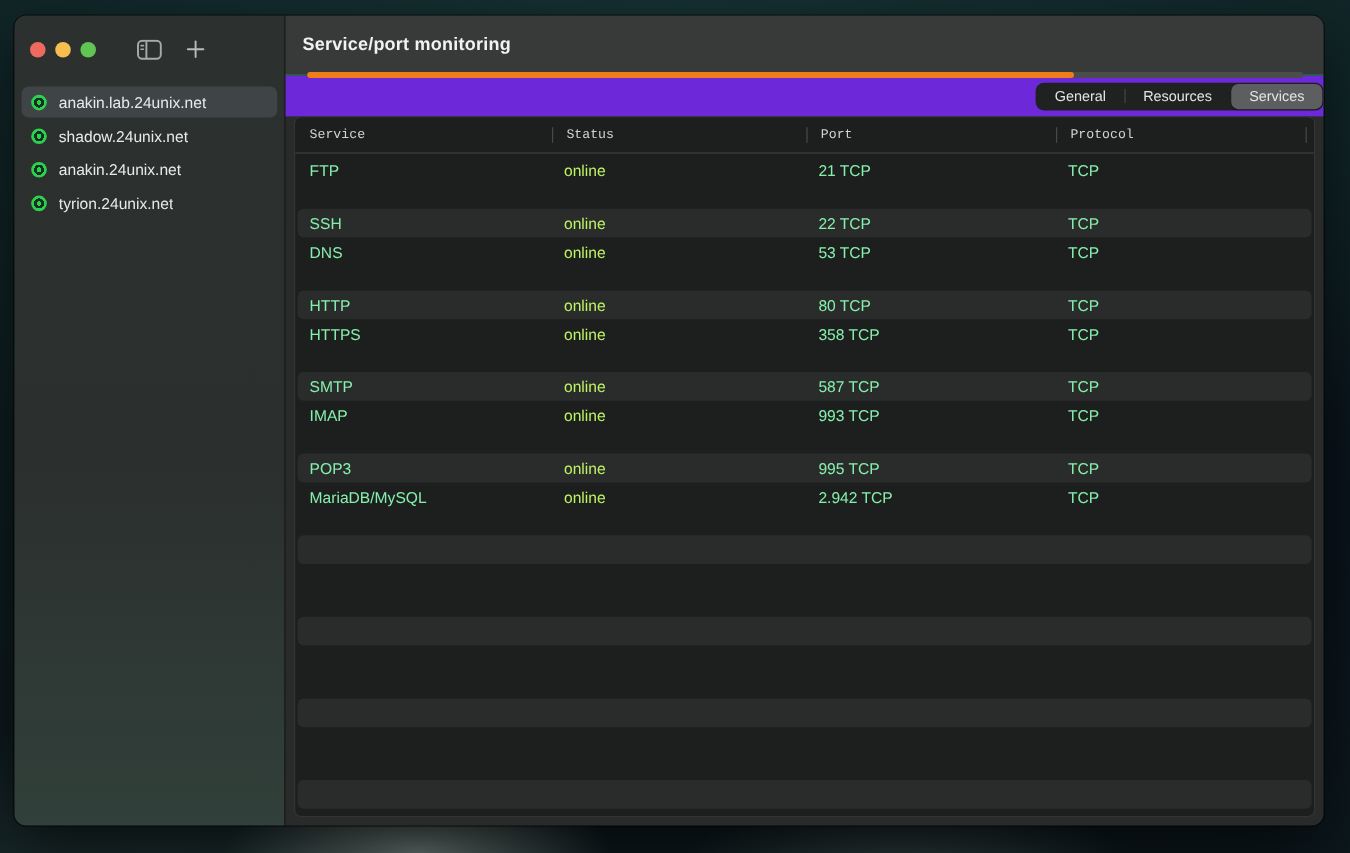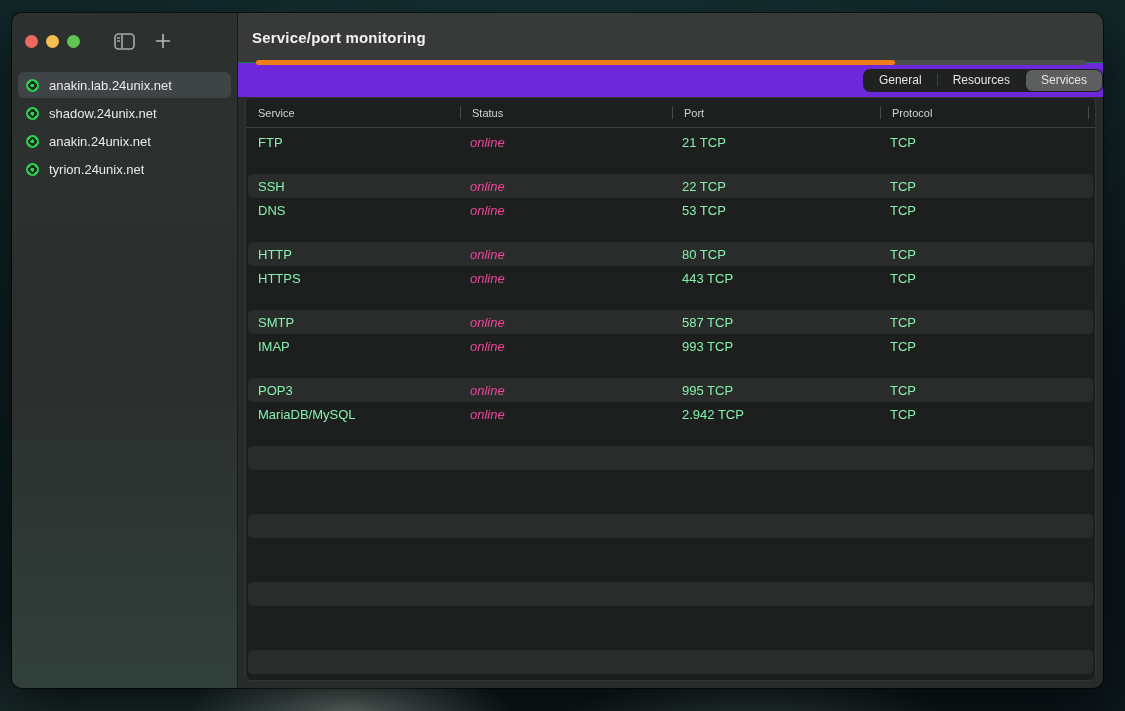--- a/index.html
+++ b/index.html
@@ -75,32 +75,32 @@
   .content { flex:1; padding:0 7px 7px 7px; min-height:0; }
   .card {
     height:100%; background:#1d1f1f; border:1px solid #333535; border-radius:6px;
     overflow:hidden; display:flex; flex-direction:column;
   }
   .thead {
     display:grid; grid-template-columns:214px 212px 208px 1fr;
     height:30px; flex:0 0 30px; align-items:center;
     border-bottom:1px solid #3d3f3f; background:#1d1f1f;
   }
-  .th { position:relative; color:#d2d4d4; font-size:11px; padding-left:12px; height:100%; display:flex; align-items:center; }
+  .th { position:relative; color:#d2d4d4; font-size:11px; padding-left:12px; height:100%; display:flex; align-items:center;font-family:Liberation Mono, monospace; }
   .th + .th::before { content:""; position:absolute; left:0; top:8px; bottom:8px; width:1px; background:#474949; }
   .th:last-child::after { content:""; position:absolute; right:6px; top:8px; bottom:8px; width:1px; background:#474949; }
 
   .tbody { flex:1; padding:2px 2px 0 2px; }
   .row {
     display:grid; grid-template-columns:212px 212px 208px 1fr;
     height:24px; align-items:center; border-radius:5px;
   }
   .row.striped { background:#2a2c2b;margin-top:20px; }
   .cell { color:#86efac; font-size:13px; padding-left:10px; white-space:nowrap; overflow:hidden; }
-  .cell.status { color:#ec4899;font-style:italic; }
+  .cell.status { color:#bef264; }
 </style>
 </head>
 <body>
 
 <div class="window">
 
   <aside class="sidebar">
     <div class="traffic-toolbar">
       <span class="tl red"></span>
       <span class="tl yellow"></span>
@@ -211,21 +211,21 @@
             </div>
             <div class="row striped">
               <div class="cell">HTTP</div>
               <div class="cell status">online</div>
               <div class="cell">80 TCP</div>
               <div class="cell">TCP</div>
             </div>
             <div class="row">
               <div class="cell">HTTPS</div>
               <div class="cell status">online</div>
-              <div class="cell">443 TCP</div>
+              <div class="cell">358 TCP</div>
               <div class="cell">TCP</div>
             </div>
             <div class="row striped">
               <div class="cell">SMTP</div>
               <div class="cell status">online</div>
               <div class="cell">587 TCP</div>
               <div class="cell">TCP</div>
             </div>
             <div class="row">
               <div class="cell">IMAP</div>

